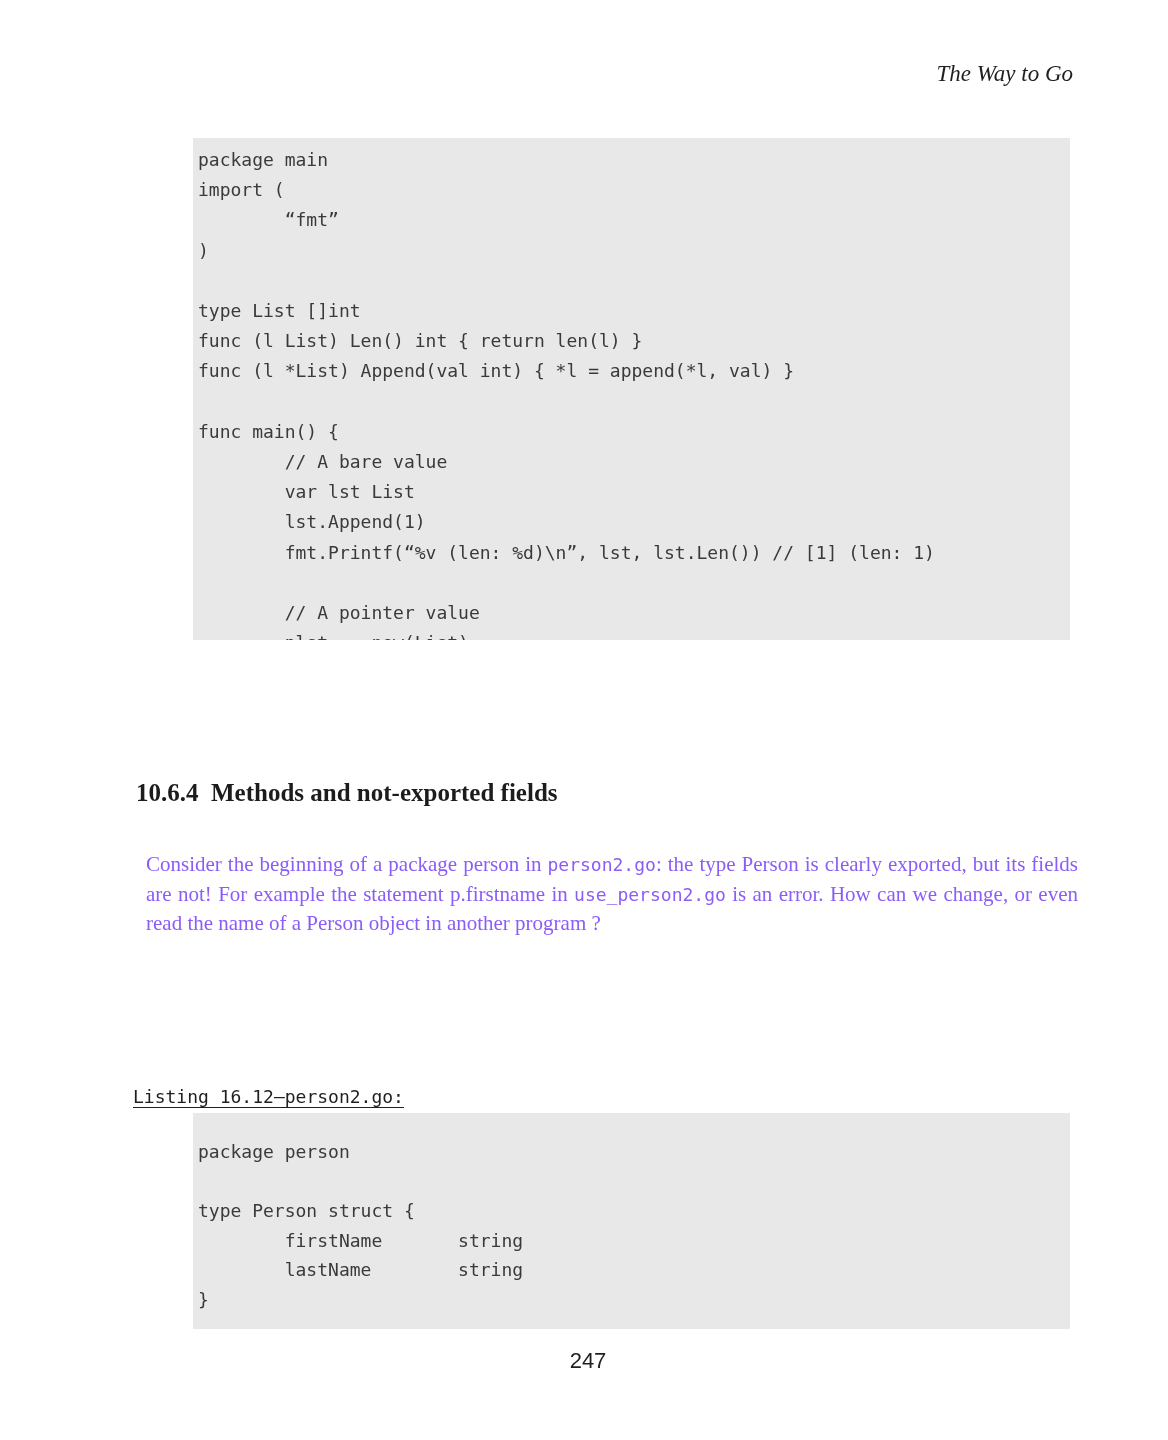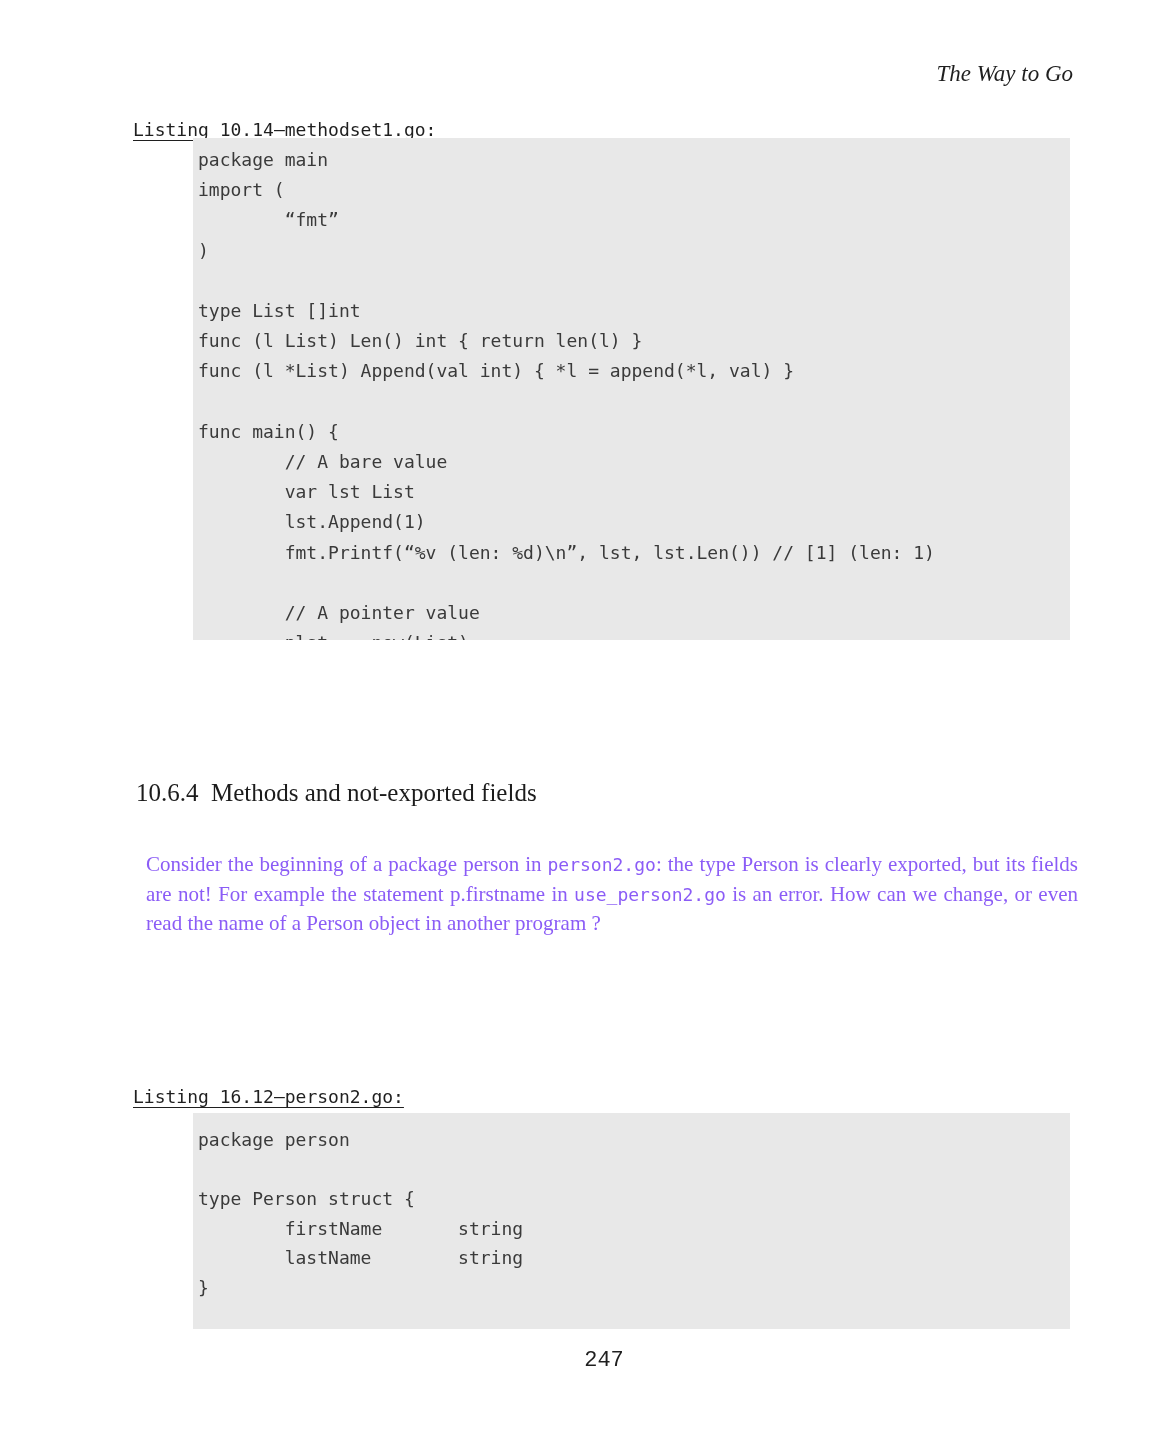--- a/index.html
+++ b/index.html
@@ -44,27 +44,27 @@
     font-family: "DejaVu Sans Mono", monospace;
     font-size: 18px;
     line-height: 30.2px;
     color: #3a3a3a;
     white-space: pre;
     padding: 7px 0 0 5px;
     box-sizing: border-box;
     overflow: hidden;
   }
   #code1 { top: 138px; height: 502px; }
-  #code2 { top: 1113px; height: 216px; line-height: 29.6px; padding-top: 12px; }
+  #code2 { top: 1113px; height: 216px; line-height: 29.6px; padding-top: 24px; }
   .heading {
     position: absolute;
     left: 136px; top: 779px;
     margin: 0;
     font-family: "Liberation Serif", serif;
-    font-weight: normal;
+    font-weight: bold;
     font-size: 25px;
     color: #1c1c1c;
     white-space: pre;
   }
   .body-para {
     position: absolute;
     left: 138px;
     width: 932px;
     margin: 8px;
     font-family: "Liberation Serif", serif;
@@ -74,36 +74,35 @@
     text-align: justify;
   }
   #para1 { top: 842px; }
   #para2 { top: 956px; }
   .imono {
     font-family: "DejaVu Sans Mono", monospace;
     font-size: 18px;
   }
   .pagenum {
     position: absolute;
-    left: 138px; top: 1348px;
+    left: 122px; top: 1348px;
     width: 932px;
     text-align: center;
-    font-family: Liberation Mono, monospace;
+    font-family: Liberation Sans, sans-serif;
     font-size: 22px;
     color: #1f1f1f;
   }
 </style>
 </head>
 <body>
 
 <div class="page">
 
   <div class="running-header">The Way to Go</div>
 
-  <div class="caption" id="cap1">Listing 10.14—methodset1.go:</div>
 
   <div class="code" id="code1">package main
 import (
         “fmt”
 )
 
 type List []int
 func (l List) Len() int { return len(l) }
 func (l *List) Append(val int) { *l = append(*l, val) }
 

